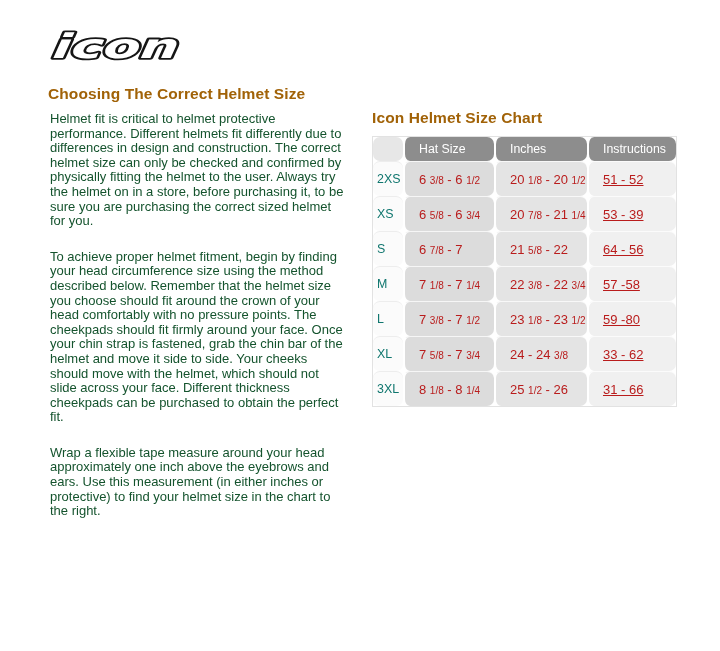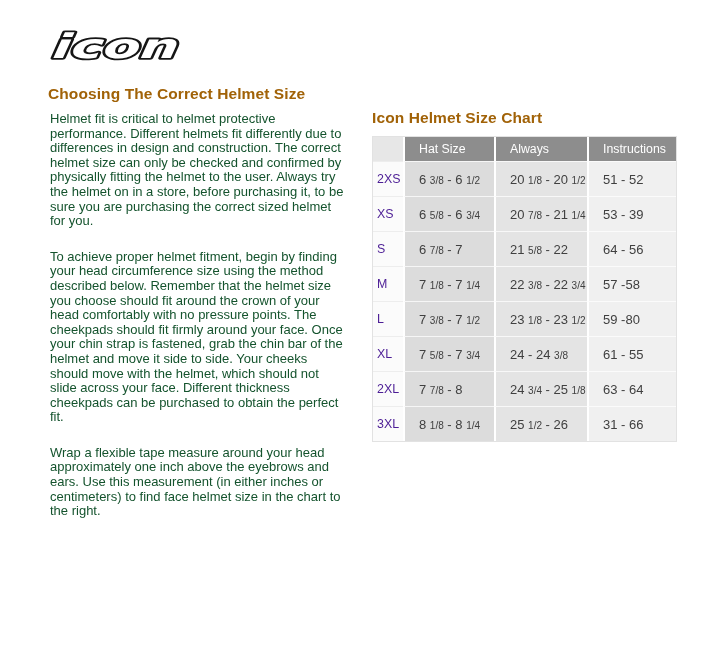--- a/index.html
+++ b/index.html
@@ -62,53 +62,54 @@
   table.size-chart col.c-size { width: 30px; }
   table.size-chart col.c-hat  { width: 91px; }
   table.size-chart col.c-in   { width: 93px; }
   table.size-chart col.c-cm   { width: 89px; }
   table.size-chart th, table.size-chart td {
     font-weight: 400;
     text-align: left;
     vertical-align: middle;
     white-space: nowrap;
     overflow: hidden;
+    border-radius: 7px;
   }
   th.corner {
     background: #e7e7e7;
     height: 22px;
   }
   th.colhead {
     background: #8d8d8d;
     color: #ffffff;
     font-weight: 700;
     font-size: 12.3px;
     height: 22px;
     padding-left: 14px;
     border-left: 2px solid #ffffff;
   }
   th.size-cell {
     background: #fbfbfb;
-    color: #4c1d95;
+    color: #0f766e;
     font-size: 12.4px;
     height: 32px;
     padding-left: 4px;
     border-top: 1px solid #ededed;
   }
   td.data-cell {
-    color: #404040;
+    color: #b91c1c;
     font-size: 13px;
     height: 32px;
     padding-left: 14px;
     border-left: 2px solid #ffffff;
     border-top: 1px solid rgba(255,255,255,0.75);
   }
   td.hat-cell { background: #dcdcdc; }
   td.in-cell  { background: #e4e4e4; }
-  td.cm-cell  { background: #f0f0f0; }
+  td.cm-cell  { background: #f0f0f0; text-decoration: underline; }
   span.fr {
     font-size: 10px;
   }
 </style>
 </head>
 <body>
 
 <div class="page">
 
   <div class="logo">
@@ -122,40 +123,40 @@
     <section>
       <h2 class="sec-heading">Choosing The Correct Helmet Size</h2>
       <p class="sec-body">Helmet fit is critical to helmet protective performance. Different helmets fit differently due to differences in design and construction. The correct helmet size can only be checked and confirmed by physically fitting the helmet to the user. Always try the helmet on in a store, before purchasing it, to be sure you are purchasing the correct sized helmet for you.</p>
     </section>
 
     <section>
       <p class="sec-body">To achieve proper helmet fitment, begin by finding your head circumference size using the method described below. Remember that the helmet size you choose should fit around the crown of your head comfortably with no pressure points. The cheekpads should fit firmly around your face. Once your chin strap is fastened, grab the chin bar of the helmet and move it side to side. Your cheeks should move with the helmet, which should not slide across your face. Different thickness cheekpads can be purchased to obtain the perfect fit.</p>
     </section>
 
     <section>
-      <p class="sec-body">Wrap a flexible tape measure around your head approximately one inch above the eyebrows and ears. Use this measurement (in either inches or centimeters) to find face helmet size in the chart to the right.</p>
+      <p class="sec-body">Wrap a flexible tape measure around your head approximately one inch above the eyebrows and ears. Use this measurement (in either inches or protective) to find your helmet size in the chart to the right.</p>
     </section>
 
   </div>
 
   <div class="right-col">
     <h2 class="sec-heading">Icon Helmet Size Chart</h2>
 
     <table class="size-chart">
       <colgroup>
         <col class="c-size">
           <col class="c-hat">
           <col class="c-in">
           <col class="c-cm">
       </colgroup>
       <thead>
         <tr>
           <th class="corner"></th>
           <th class="colhead">Hat Size</th>
-          <th class="colhead">Always</th>
+          <th class="colhead">Inches</th>
           <th class="colhead">Instructions</th>
         </tr>
       </thead>
       <tbody>
           <tr>
             <th class="size-cell">2XS</th>
             <td class="data-cell hat-cell">6 <span class="fr">3/8</span> - 6 <span class="fr">1/2</span></td>
             <td class="data-cell in-cell">20 <span class="fr">1/8</span> - 20 <span class="fr">1/2</span></td>
             <td class="data-cell cm-cell">51 - 52</td>
           </tr>
@@ -180,27 +181,21 @@
           <tr>
             <th class="size-cell">L</th>
             <td class="data-cell hat-cell">7 <span class="fr">3/8</span> - 7 <span class="fr">1/2</span></td>
             <td class="data-cell in-cell">23 <span class="fr">1/8</span> - 23 <span class="fr">1/2</span></td>
             <td class="data-cell cm-cell">59 -80</td>
           </tr>
           <tr>
             <th class="size-cell">XL</th>
             <td class="data-cell hat-cell">7 <span class="fr">5/8</span> - 7 <span class="fr">3/4</span></td>
             <td class="data-cell in-cell">24 - 24 <span class="fr">3/8</span></td>
-            <td class="data-cell cm-cell">61 - 55</td>
-          </tr>
-          <tr>
-            <th class="size-cell">2XL</th>
-            <td class="data-cell hat-cell">7 <span class="fr">7/8</span> - 8</td>
-            <td class="data-cell in-cell">24 <span class="fr">3/4</span> - 25 <span class="fr">1/8</span></td>
-            <td class="data-cell cm-cell">63 - 64</td>
+            <td class="data-cell cm-cell">33 - 62</td>
           </tr>
           <tr>
             <th class="size-cell">3XL</th>
             <td class="data-cell hat-cell">8 <span class="fr">1/8</span> - 8 <span class="fr">1/4</span></td>
             <td class="data-cell in-cell">25 <span class="fr">1/2</span> - 26</td>
             <td class="data-cell cm-cell">31 - 66</td>
           </tr>
         </tbody>
     </table>
   </div>

